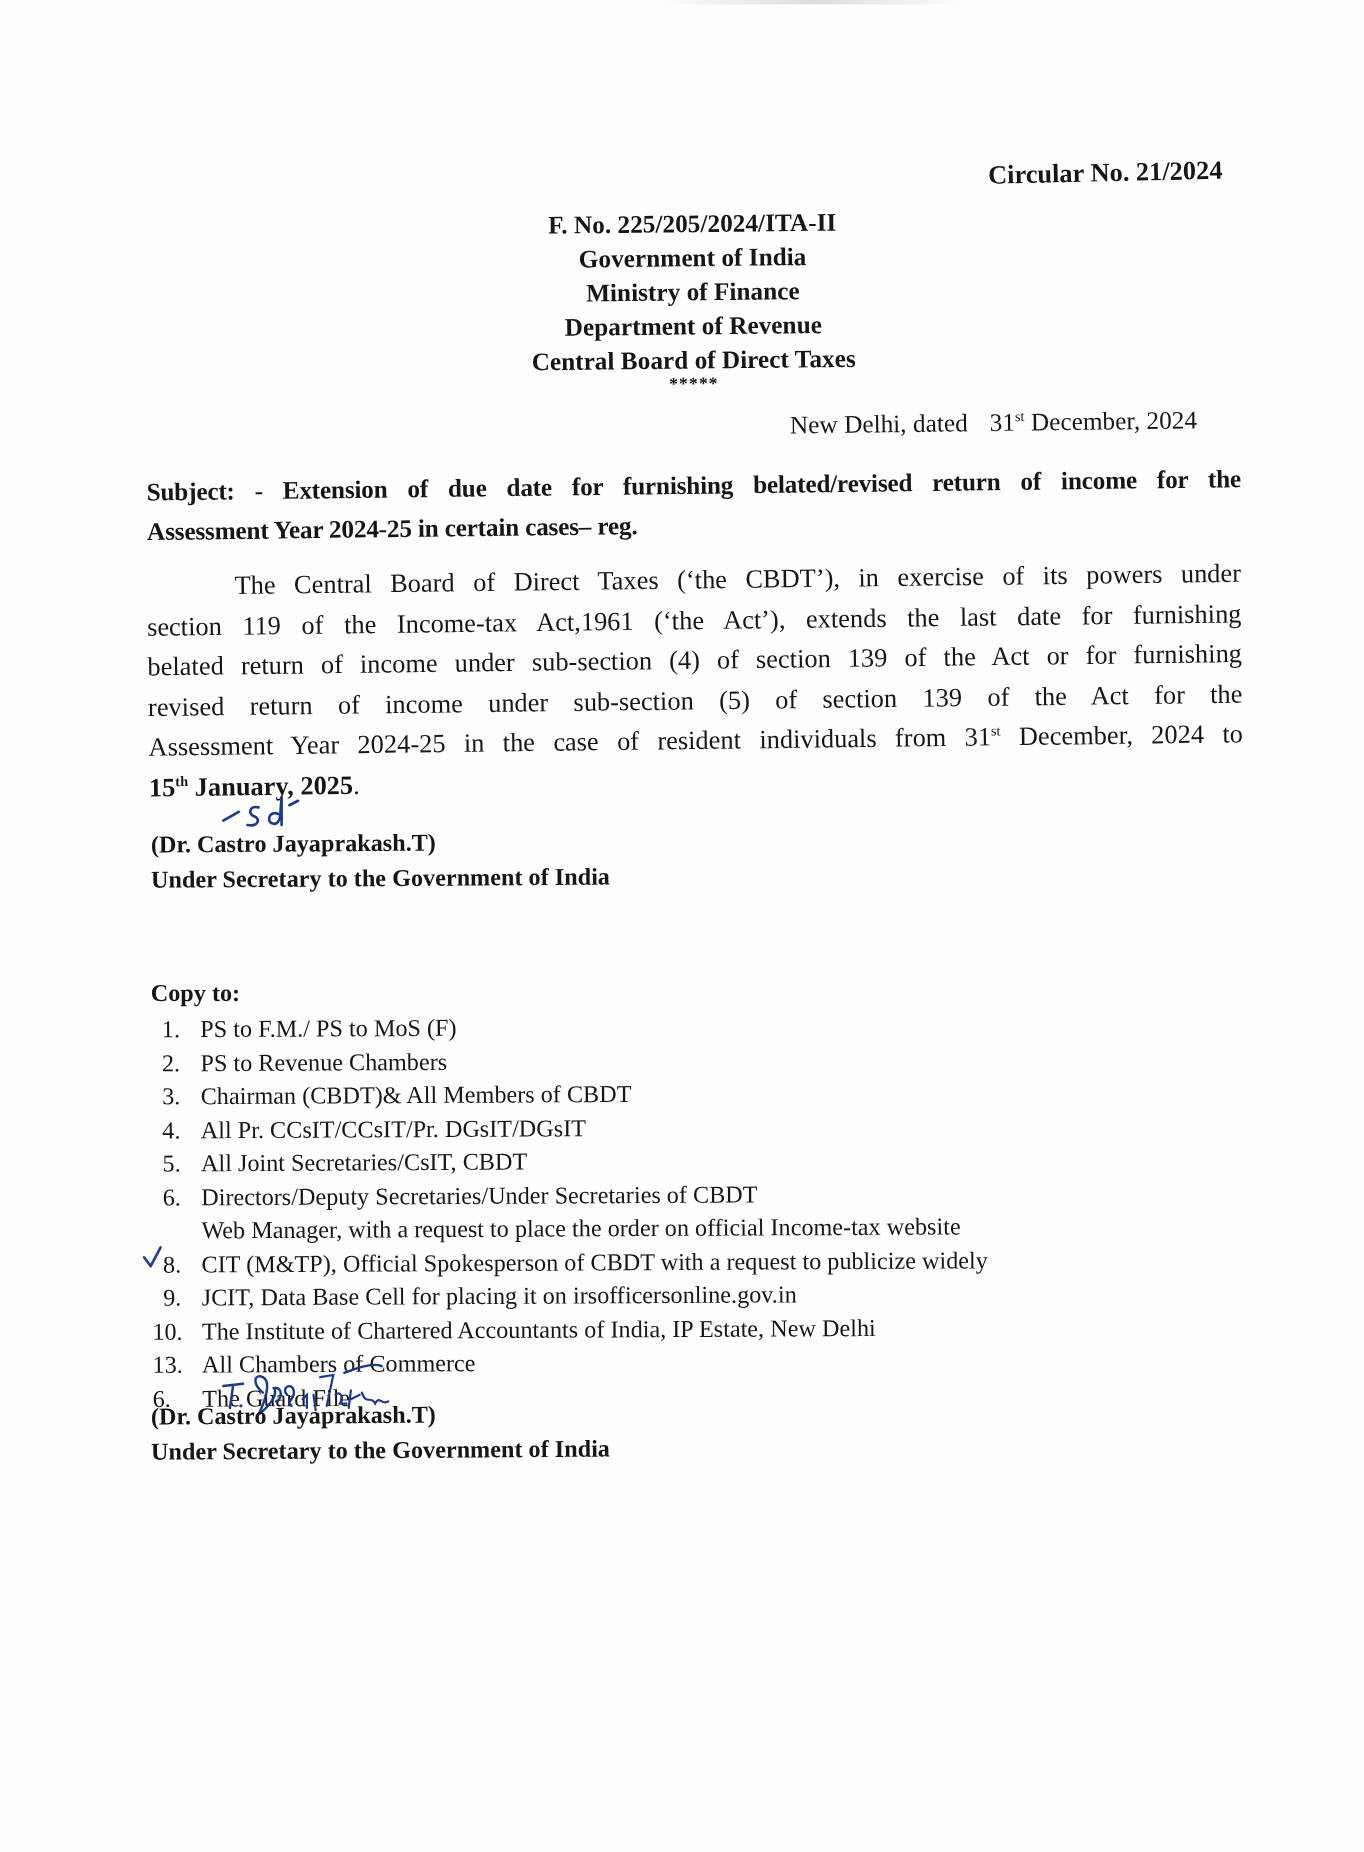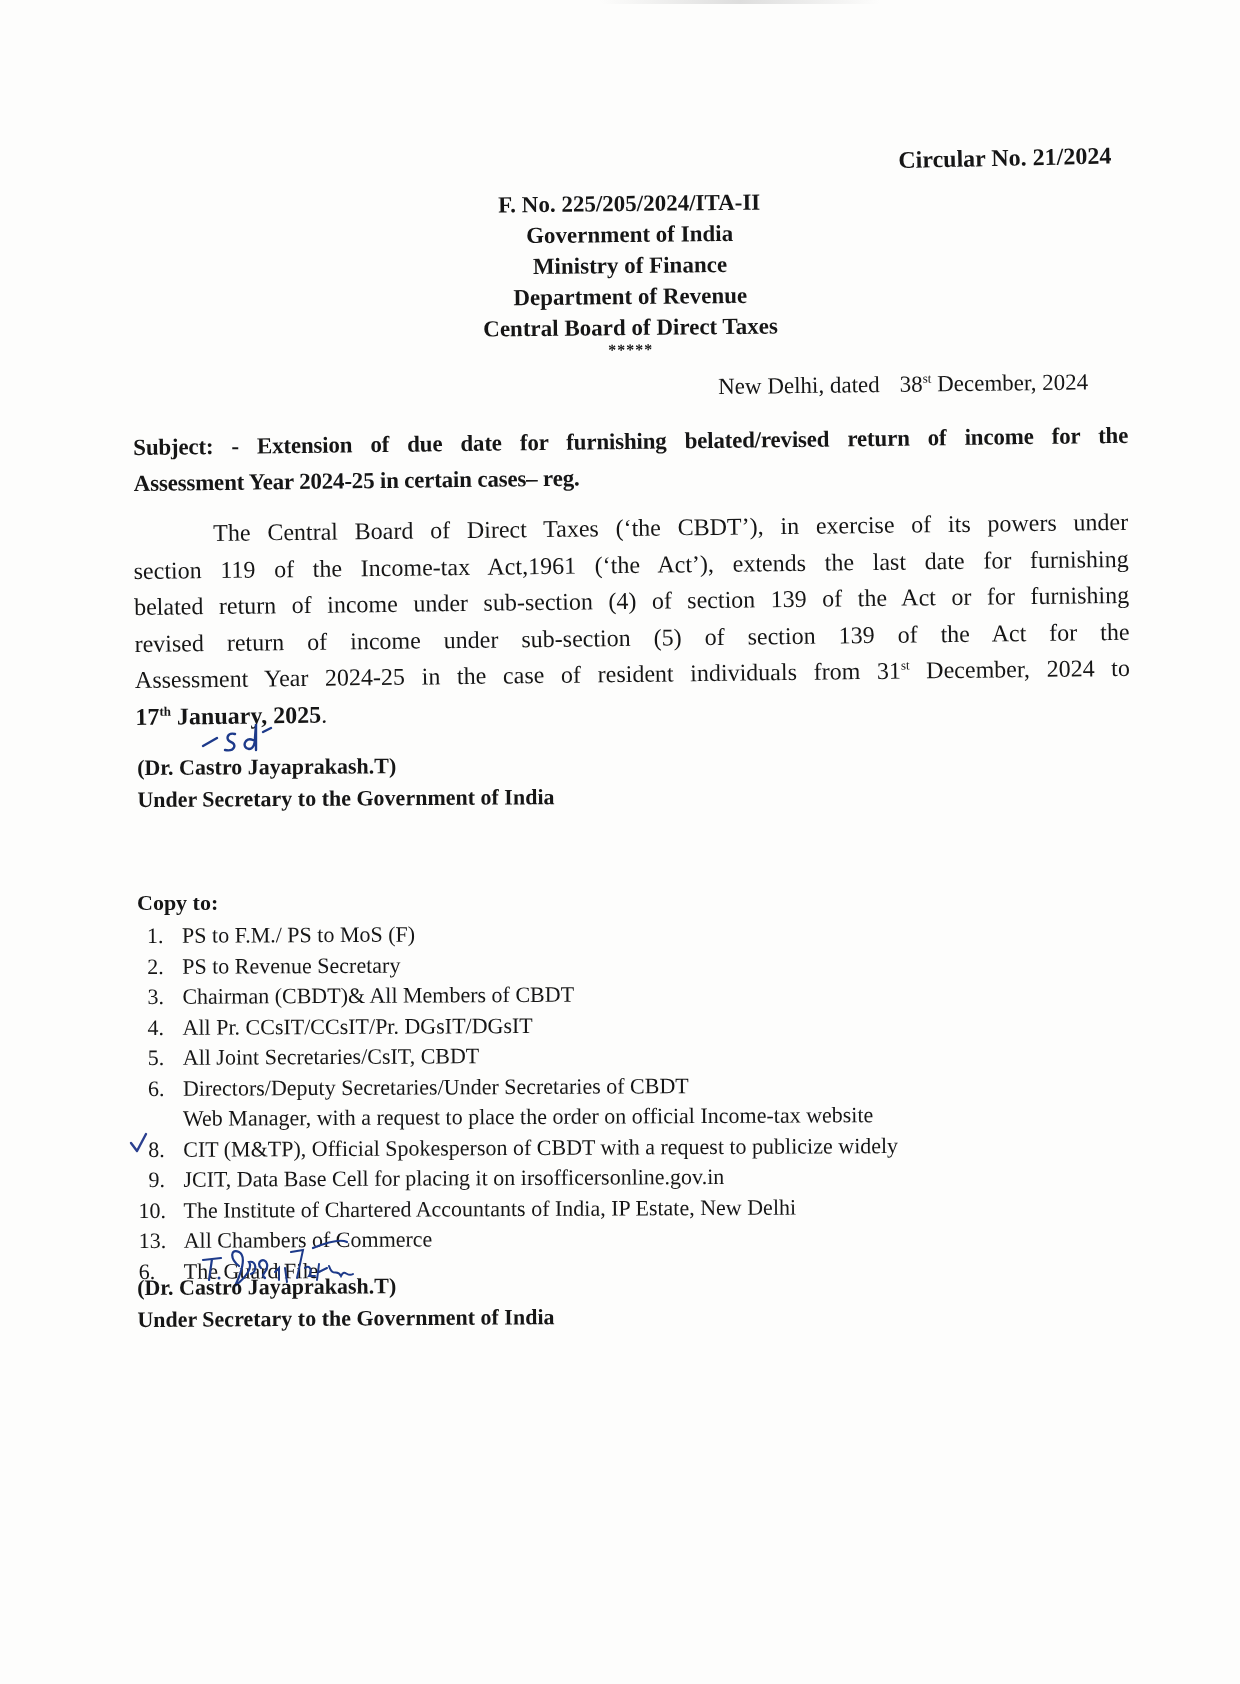--- a/index.html
+++ b/index.html
@@ -56,36 +56,36 @@
   <div class="header-block">
     <div>F. No. 225/205/2024/ITA-II</div>
     <div>Government of India</div>
     <div>Ministry of Finance</div>
     <div>Department of Revenue</div>
     <div>Central Board of Direct Taxes</div>
     <div class="stars">*****</div>
   </div>
 
   <div class="abs dateline">
-    <span>New Delhi, dated</span><span class="gap"></span><span>38</span><sup>st</sup>
+    <span>New Delhi, dated</span><span class="gap"></span><span>31</span><sup>st</sup>
     <span>December, 2024</span>
   </div>
 
   <div class="subject">
     <span class="l1">Subject: - Extension of due date for furnishing belated/revised return of income for the</span>
     <span>Assessment Year 2024-25 in certain cases– reg.</span>
   </div>
 
   <div class="body-para">
     <span class="line indent">The Central Board of Direct Taxes (‘the CBDT’), in exercise of its powers under</span>
     <span class="line">section 119 of the Income-tax Act,1961 (‘the Act’), extends the last date for furnishing</span>
     <span class="line">belated return of income under sub-section (4) of section 139 of the Act or for furnishing</span>
     <span class="line">revised return of income under sub-section (5) of section 139 of the Act for the</span>
     <span class="line"><span>Assessment Year 2024-25 in the case of resident individuals from 31</span><sup>st</sup><span> December, 2024 to</span></span>
-    <span class="line last"><span class="strong"><span>17</span><sup>th</sup><span> January, 2025</span></span><span>.</span></span>
+    <span class="line last"><span class="strong"><span>15</span><sup>th</sup><span> January, 2025</span></span><span>.</span></span>
   </div>
 
   <svg class="sig-scribble" style="left:195px; top:718px;" width="90" height="40" viewBox="0 0 90 40">
     <path d="M8 28 L22 20" stroke="#1d3a8a" stroke-width="2.4" fill="none" stroke-linecap="round"></path>
     <path d="M40 16 C32 14,30 22,36 24 C42 26,40 34,30 32" stroke="#1d3a8a" stroke-width="2.4" fill="none" stroke-linecap="round"></path>
     <path d="M58 22 C50 18,46 30,54 31 C58 31,60 26,60 20 L61 6 L61 32" stroke="#1d3a8a" stroke-width="2.4" fill="none" stroke-linecap="round"></path>
     <path d="M68 14 L76 10" stroke="#1d3a8a" stroke-width="2.4" fill="none" stroke-linecap="round"></path>
   </svg>
 
   <div class="sig-block" style="top:752px;">
@@ -95,21 +95,21 @@
 
   <div class="abs copy-title">Copy to:</div>
 
   <div class="copy-list" id="copy-list">
       <div class="copy-item">
         <span class="copy-num">1.</span>
         <span class="copy-text">PS to F.M./ PS to MoS (F)</span>
       </div>
       <div class="copy-item">
         <span class="copy-num">2.</span>
-        <span class="copy-text">PS to Revenue Secretary</span>
+        <span class="copy-text">PS to Revenue Chambers</span>
       </div>
       <div class="copy-item">
         <span class="copy-num">3.</span>
         <span class="copy-text">Chairman (CBDT)&amp; All Members of CBDT</span>
       </div>
       <div class="copy-item">
         <span class="copy-num">4.</span>
         <span class="copy-text">All Pr. CCsIT/CCsIT/Pr. DGsIT/DGsIT</span>
       </div>
       <div class="copy-item">

